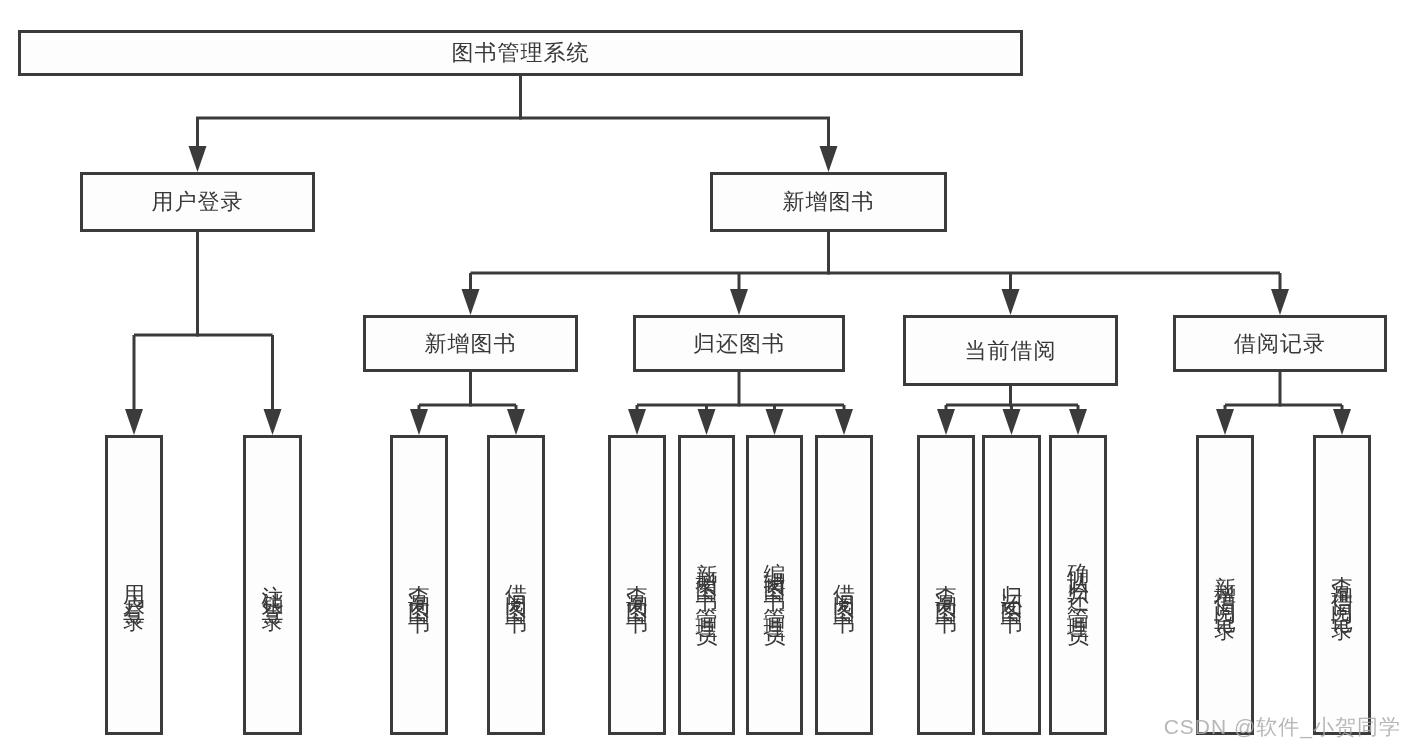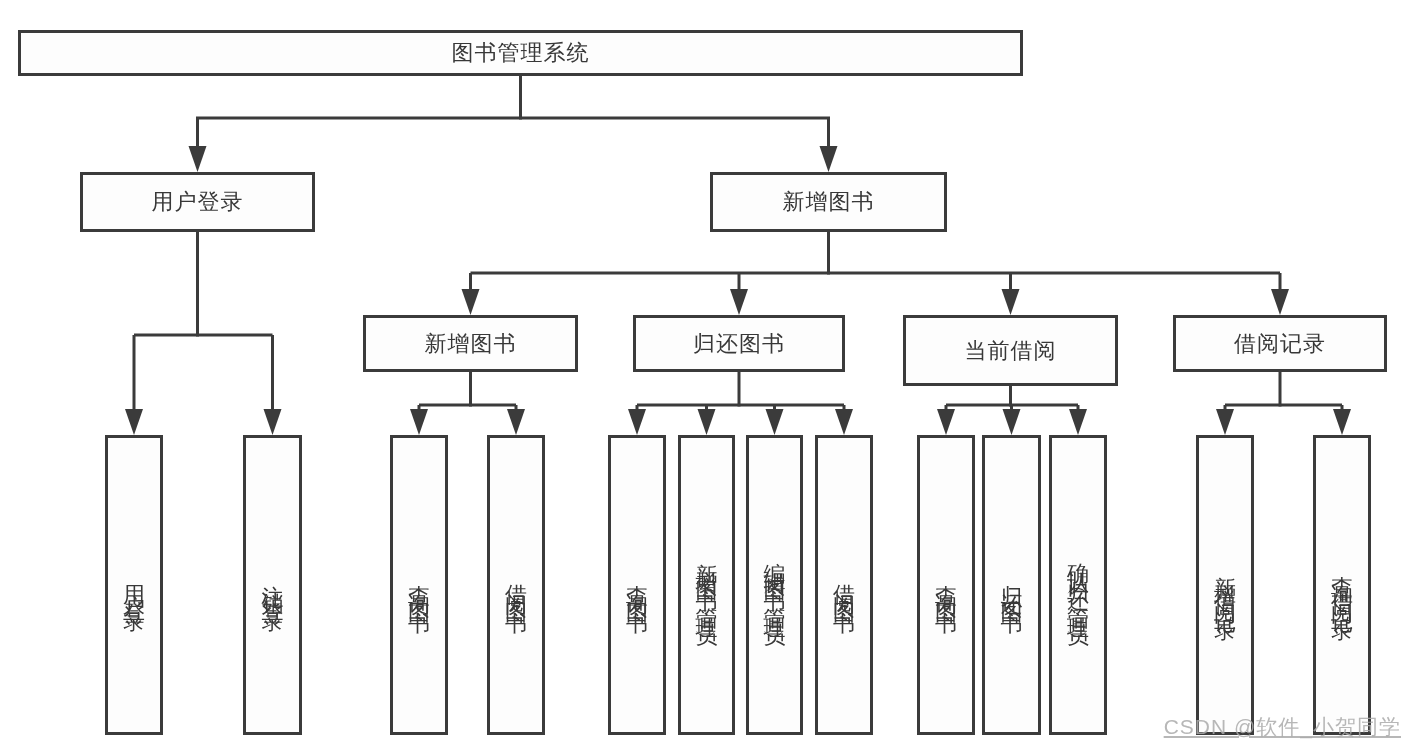--- a/index.html
+++ b/index.html
@@ -18,21 +18,21 @@
   .h{letter-spacing:1px;}
   .v{
     writing-mode:vertical-rl;
     letter-spacing:9px;
     text-align:center;
   }
   .watermark{
     position:absolute;right:4px;bottom:6px;
     font-size:21px;letter-spacing:1px;
     color:rgba(170,170,170,0.85);
-    z-index:5;white-space:nowrap;text-decoration:underline;
+    z-index:5;white-space:nowrap;
   }
 </style>
 </head>
 <body>
 
 <div class="canvas">
 
   <svg class="wires" width="1405" height="747" viewBox="0 0 1405 747">
     <g stroke="#3b3b3b" stroke-width="3" fill="none">
 

